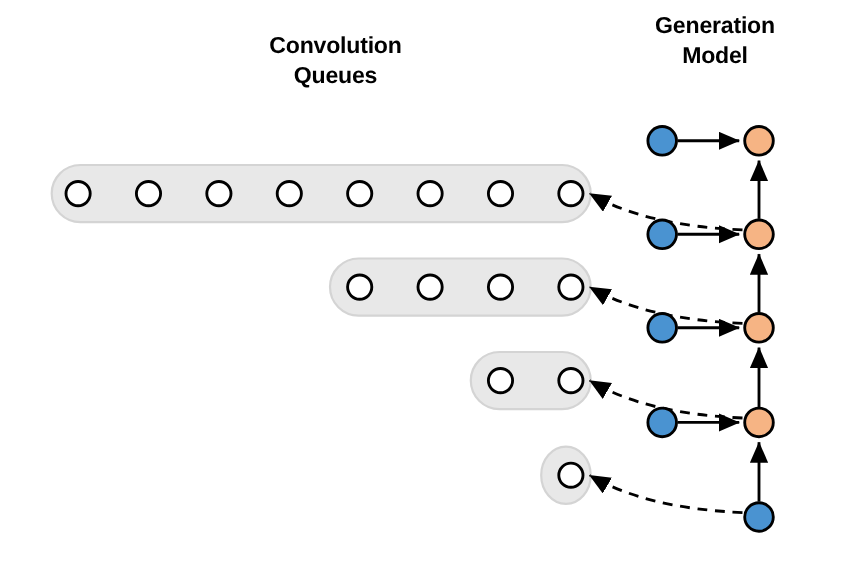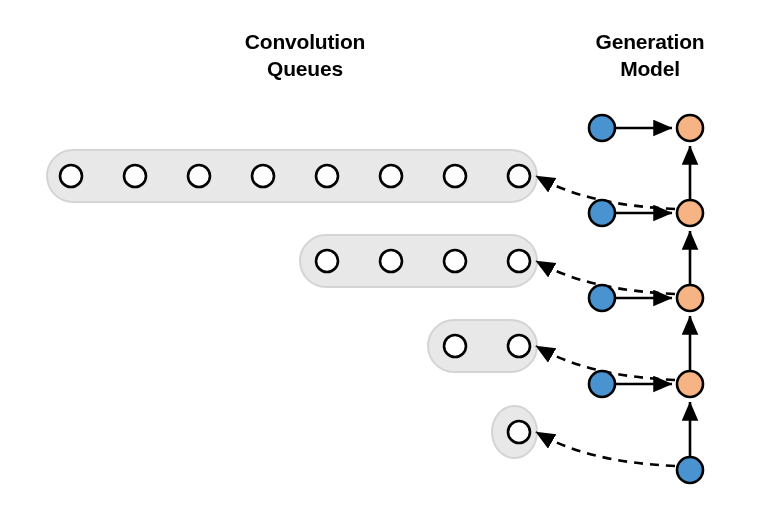--- a/index.html
+++ b/index.html
@@ -27,21 +27,21 @@
     letter-spacing: -0.2px;
     white-space: pre-line;
   }
   #title-conv {
     left: 170px;
     top: 28px;
     width: 270px;
   }
   #title-gen {
     left: 565px;
-    top: 28px;
+    top: 10px;
     width: 170px;
   }
   svg.layer {
     position: absolute;
     left: 0;
     top: 0;
     width: 781px;
     height: 527px;
   }
 </style>

